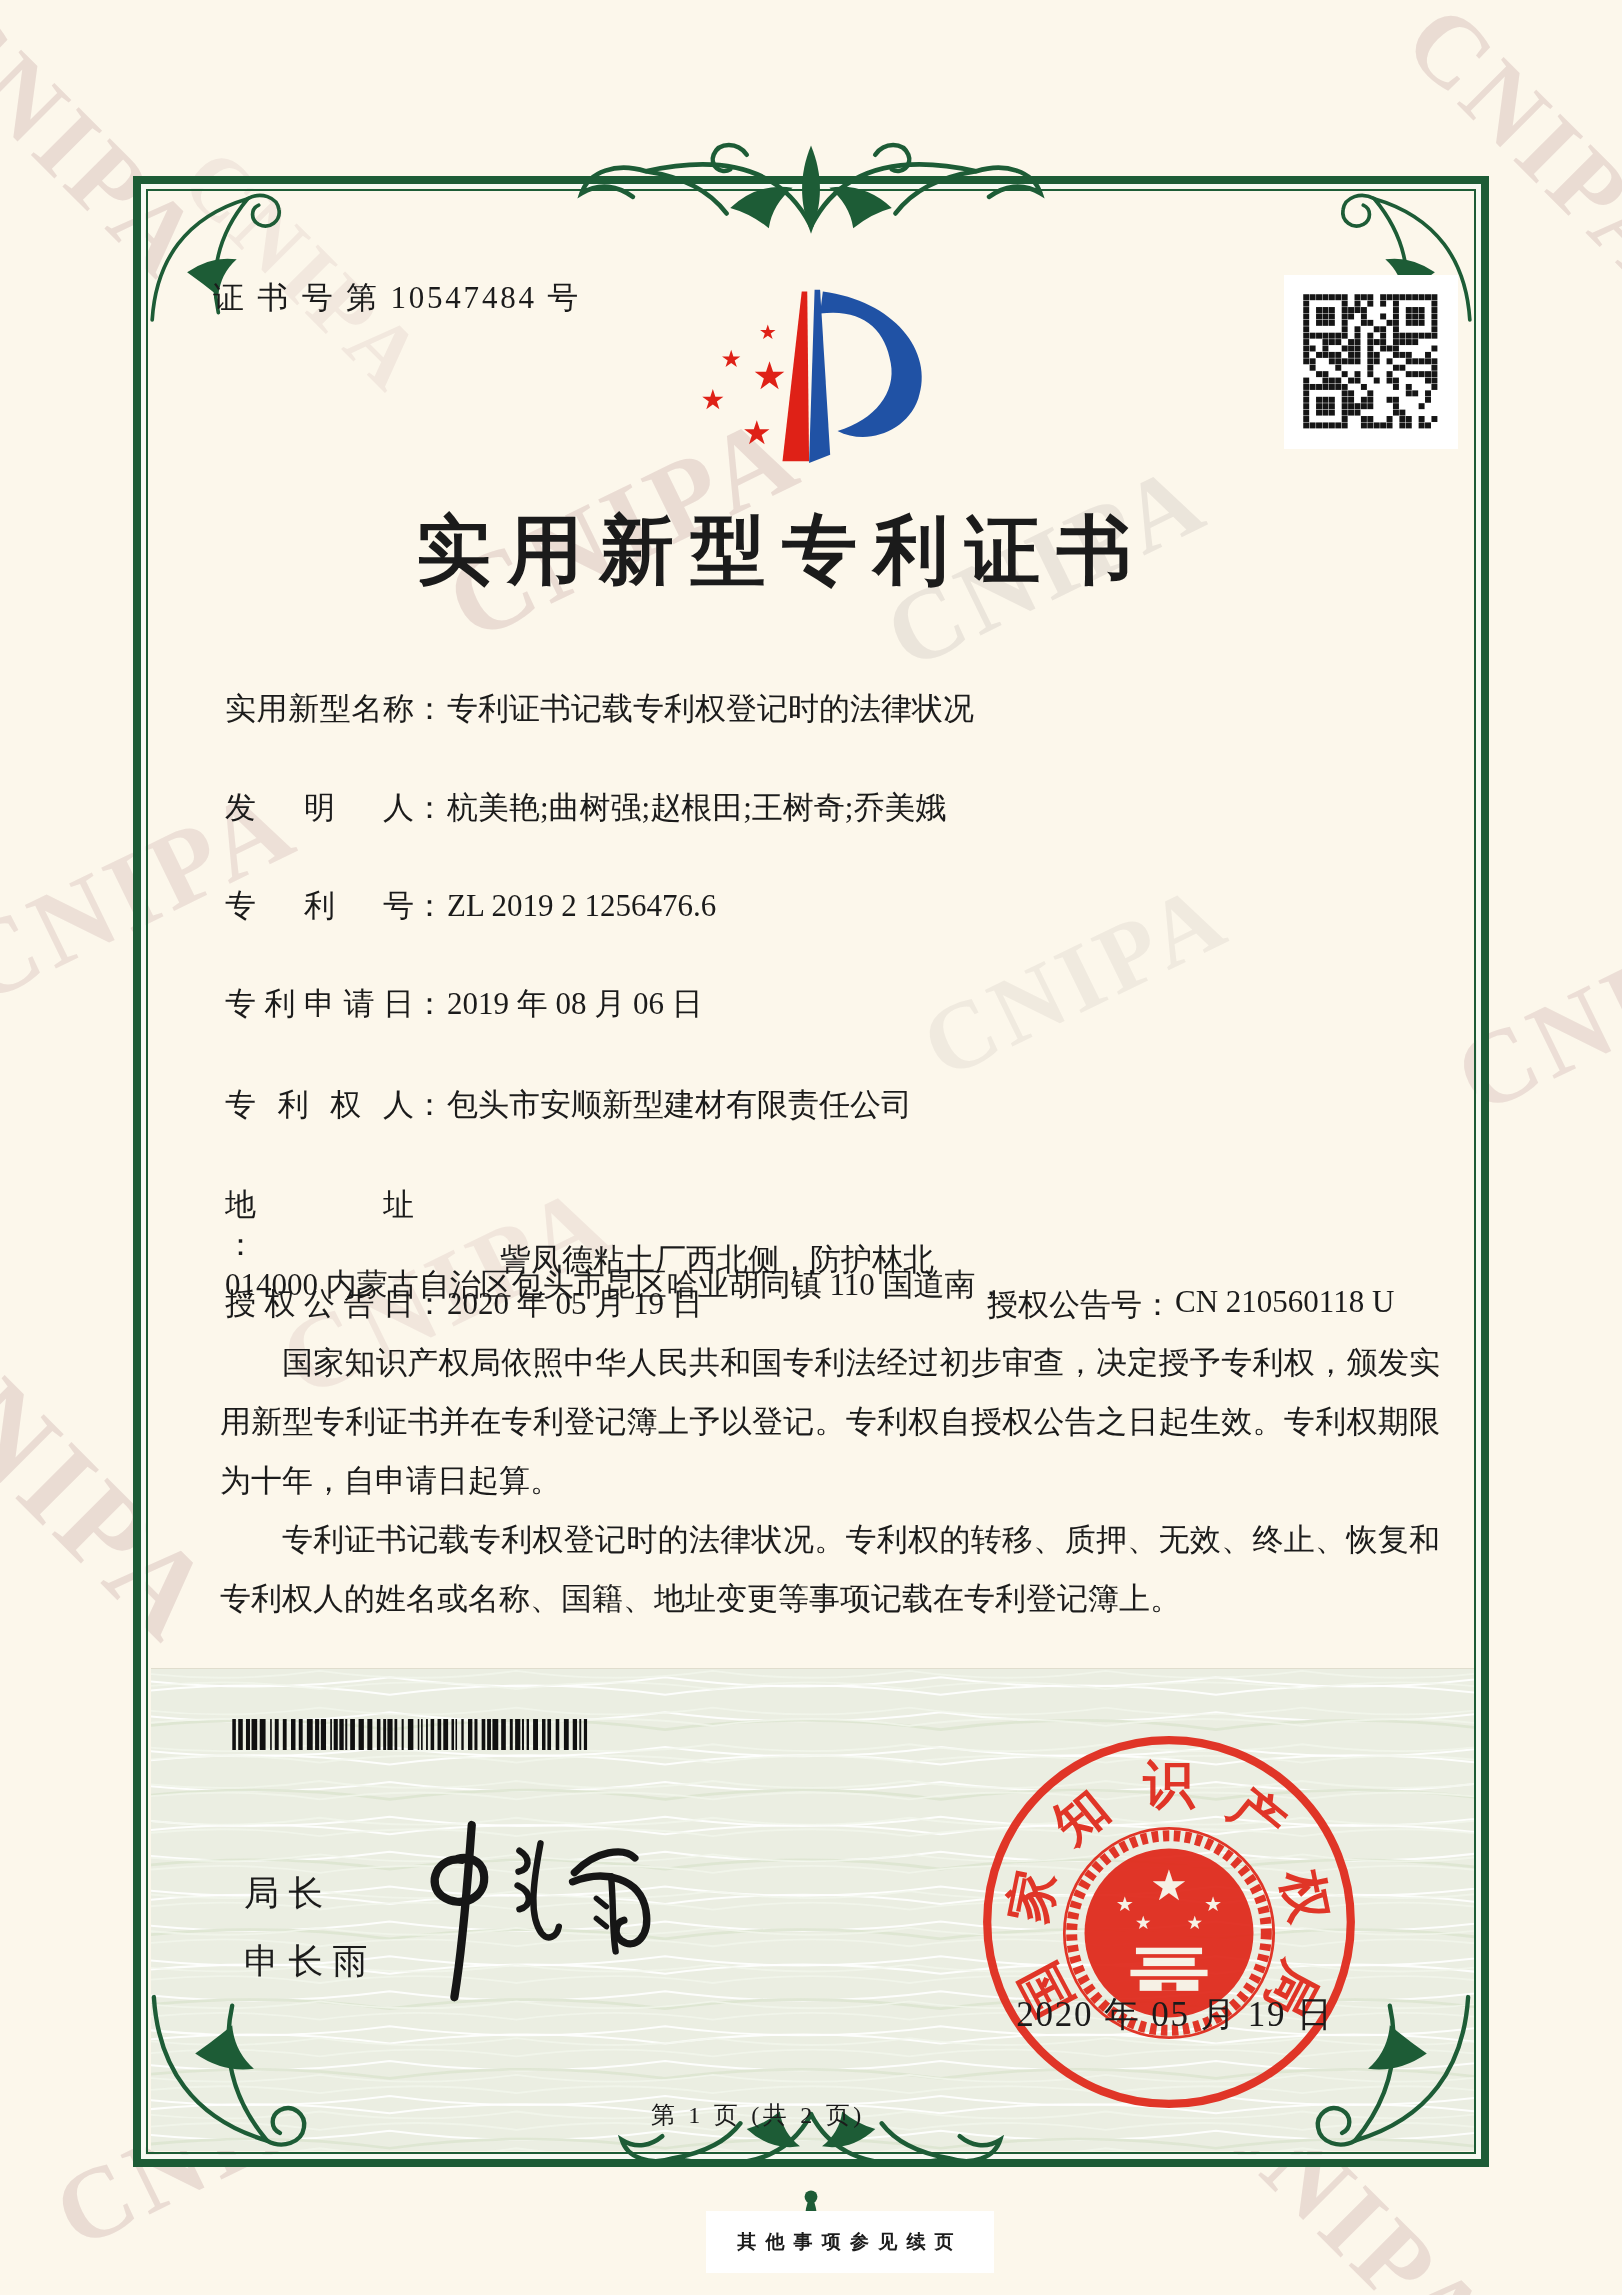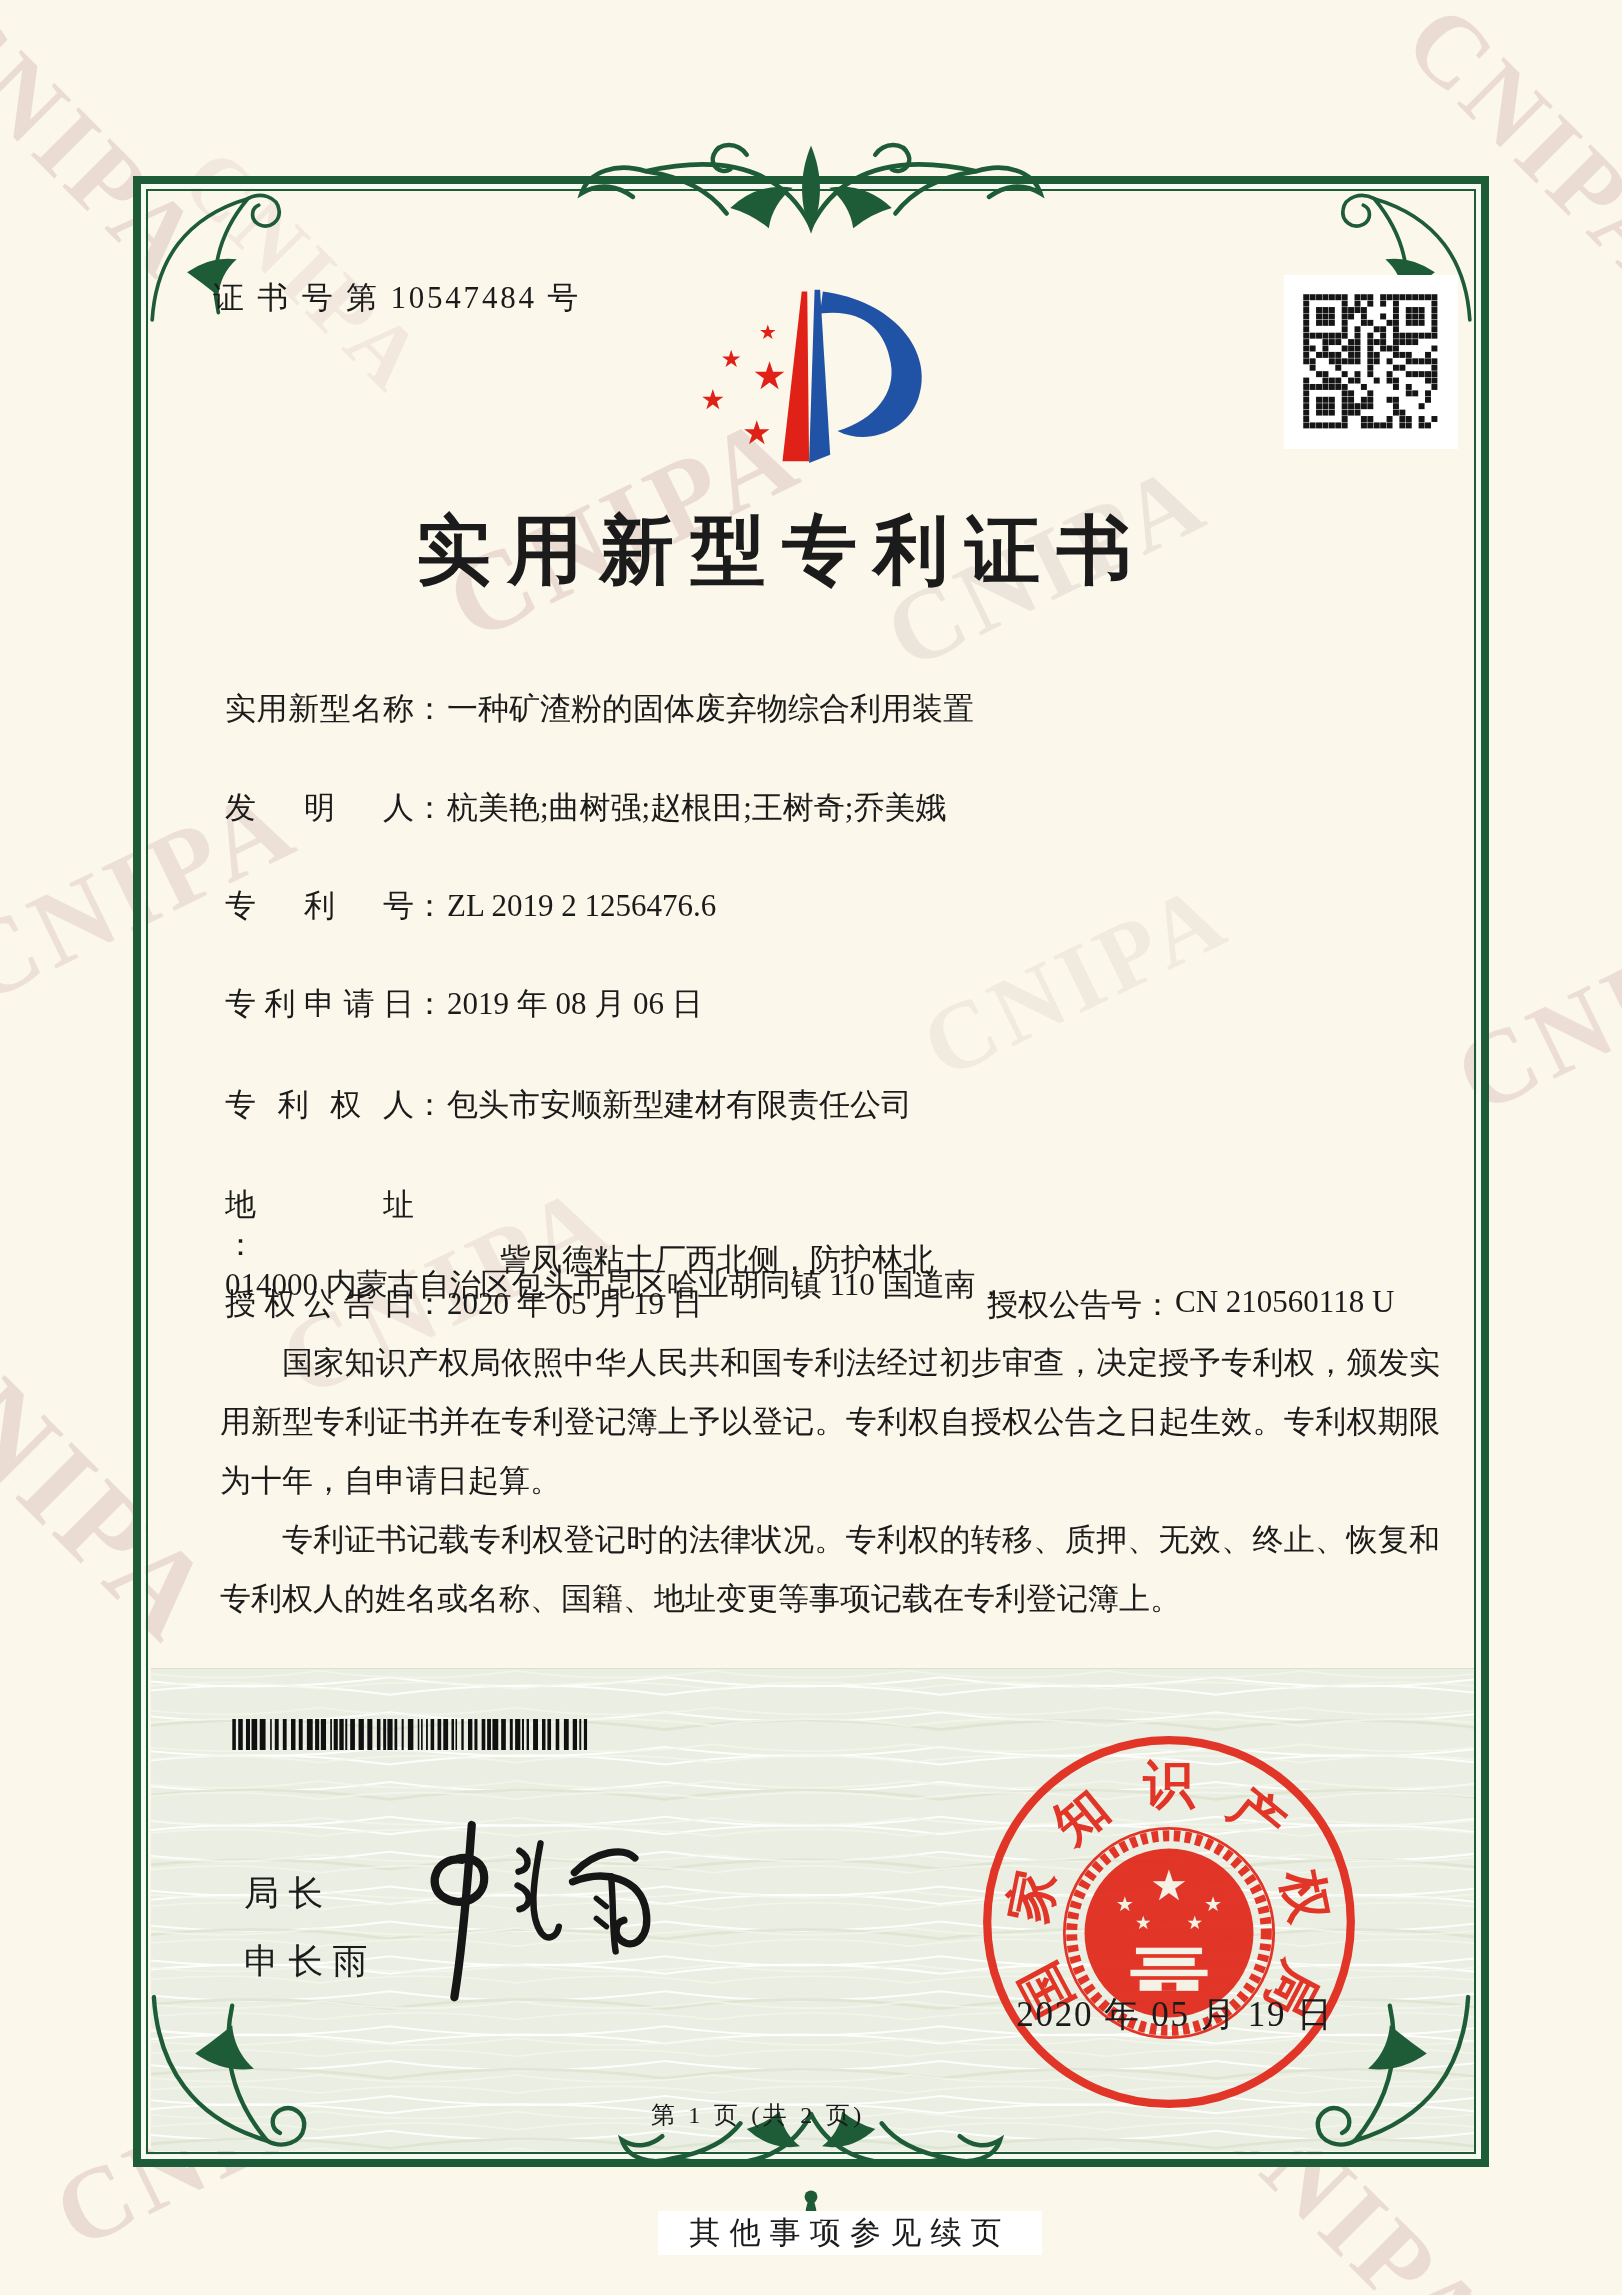--- a/index.html
+++ b/index.html
@@ -49,22 +49,22 @@
   .addr2{left:500px;top:1240px;font-size:31px;line-height:40px;}
   .grant2{left:987px;font-size:31px;display:flex;}
   .grant2 .fcolon{width:33px;}
   .paras{left:220px;top:1333px;width:1220px;font-size:31px;line-height:59px;text-align:justify;}
   .paras p{margin:0;text-indent:2em;}
   .officer{font-size:35px;letter-spacing:9.2px;}
   .date-line{left:996px;top:1991px;width:358px;text-align:center;font-size:35px;letter-spacing:1.8px;z-index:4;}
   .page-info{left:106px;top:2099px;width:1304px;text-align:center;font-size:24px;letter-spacing:3.7px;}
   .cont-note{left:207px;top:2211px;width:1286px;text-align:center;}
   .cont-note span{
-    display:inline-block;background:#ffffff;padding:1px 31px;
-    font-size:31px;letter-spacing:9.2px;
+    display:inline-block;background:#ffffff;padding:18px 31px;
+    font-size:19px;letter-spacing:9.2px;font-weight:bold;
   }
   .seal-char{
     font-size:56px;font-weight:bold;fill:#e02a1c;
     font-family:"Liberation Serif","DejaVu Serif",serif;
     text-anchor:middle;dominant-baseline:central;
   }
   svg{display:block;}
 </style>
 </head>
 <body>
@@ -477,21 +477,21 @@
       <rect x="126" y="140" width="6.5" height="6.5" fill="#151515"></rect>
       <rect x="133" y="140" width="6.5" height="6.5" fill="#151515"></rect>
     </g>
 </svg>
 
 <div class="content title" style="position:absolute;">实用新型专利证书</div>
 
 <div class="content frow" style="position:absolute;top:689px;">
   <span class="flabel">实用新型名称</span>
     <span class="fcolon">：</span>
-  <span class="fvalue">一种矿渣粉的固体废弃物综合利用装置</span>
+  <span class="fvalue">专利证书记载专利权登记时的法律状况</span>
 </div>
 <div class="content frow" style="position:absolute;top:788px;">
   <span class="flabel">发明人</span>
     <span class="fcolon">：</span>
   <span class="fvalue">杭美艳;曲树强;赵根田;王树奇;乔美娥</span>
 </div>
 <div class="content frow" style="position:absolute;top:886px;">
   <span class="flabel">专利号</span>
     <span class="fcolon">：</span>
   <span class="fvalue">ZL 2019 2 1256476.6</span>

